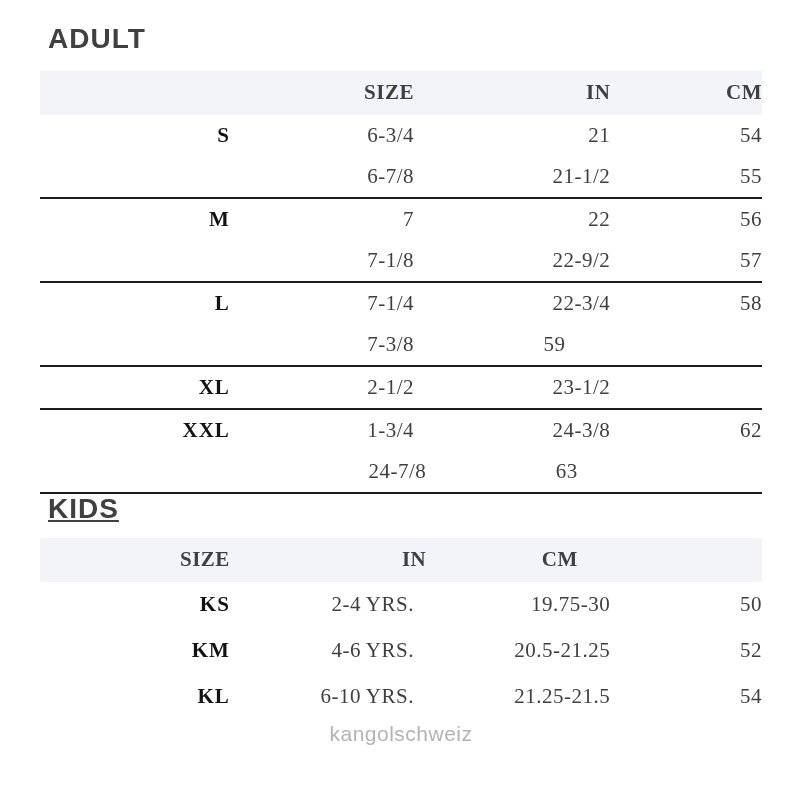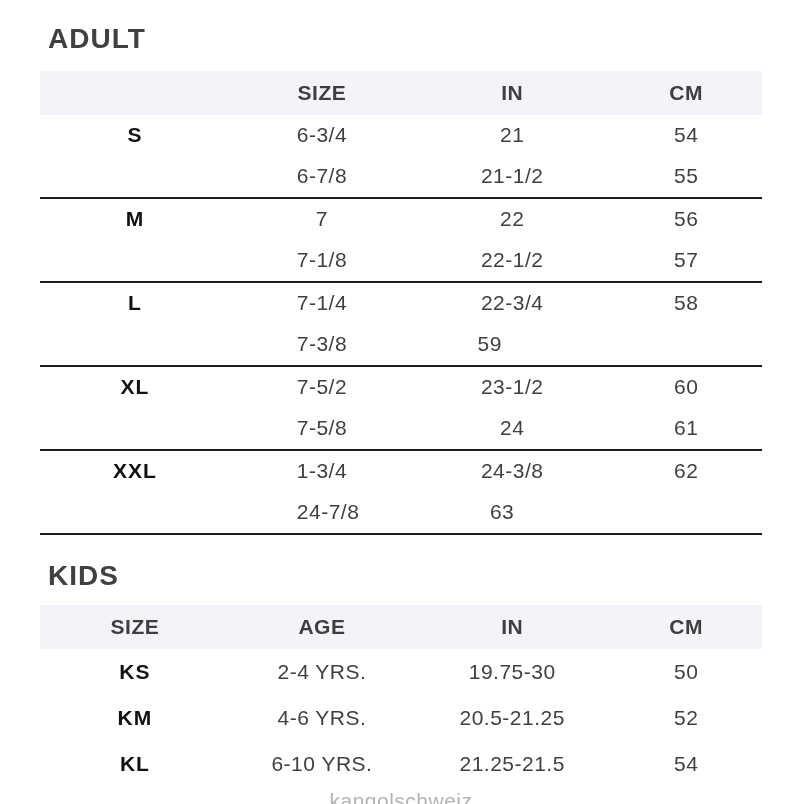--- a/index.html
+++ b/index.html
@@ -7,32 +7,32 @@
     width:804px; height:804px; overflow:hidden;
     font-family:"Liberation Sans", sans-serif;
     -webkit-font-smoothing:antialiased;
   }
   .wrap { padding:24px 42px 0 40px; }
 
   .section-title {
     font-size:28px; font-weight:800; letter-spacing:1px;
     color:#404040; margin:0 0 16px 8px; line-height:1.1;
   }
-  .section-title.kids { margin-top:26px; margin-bottom:13px; }
+  .section-title.kids { margin-bottom:13px;text-decoration:underline; }
 
   .table { width:722px; }
   .thead {
     display:flex; align-items:center; height:44px;
     background:#f2f4f9;
     font-weight:700; font-size:20px; letter-spacing:1px; color:#141414;
   }
   .row { display:flex; align-items:center; height:41px; }
   .krow { display:flex; align-items:center; height:46px; }
   .cell {
-    text-align:center; font-size:21px; color:#3f3f3f; letter-spacing:0.5px;
+    text-align:right; font-size:21px; color:#3f3f3f; letter-spacing:0.5px;font-family:Liberation Serif, serif;
   }
   .c1 { width:26.3%; }
   .c2 { width:25.5%; }
   .c3 { width:27.2%; }
   .c4 { width:21%; }
   .label { font-weight:700; color:#121212; font-size:21px; letter-spacing:1px; }
   .group { border-bottom:2px solid #1b1b1b; }
 
   .watermark {
     text-align:center; color:#b3b3b3; font-size:21px;
@@ -72,21 +72,21 @@
     <div class="group">
       <div class="row">
         <div class="cell c1 label">M</div>
         <div class="cell c2">7</div>
         <div class="cell c3">22</div>
         <div class="cell c4">56</div>
       </div>
       <div class="row">
         <div class="cell c1 label"></div>
         <div class="cell c2">7-1/8</div>
-        <div class="cell c3">22-1/2</div>
+        <div class="cell c3">22-9/2</div>
         <div class="cell c4">57</div>
       </div>
     </div>
 
     <div class="group">
       <div class="row">
         <div class="cell c1 label">L</div>
         <div class="cell c2">7-1/4</div>
         <div class="cell c3">22-3/4</div>
         <div class="cell c4">58</div>
@@ -94,29 +94,22 @@
       <div class="row">
         <div class="cell c1 label"></div>
         <div class="cell c2">7-3/8</div>
         <div class="cell c4">59</div>
       </div>
     </div>
 
     <div class="group">
       <div class="row">
         <div class="cell c1 label">XL</div>
-        <div class="cell c2">7-5/2</div>
+        <div class="cell c2">2-1/2</div>
         <div class="cell c3">23-1/2</div>
-        <div class="cell c4">60</div>
-      </div>
-      <div class="row">
-        <div class="cell c1 label"></div>
-        <div class="cell c2">7-5/8</div>
-        <div class="cell c3">24</div>
-        <div class="cell c4">61</div>
       </div>
     </div>
 
     <div class="group">
       <div class="row">
         <div class="cell c1 label">XXL</div>
         <div class="cell c2">1-3/4</div>
         <div class="cell c3">24-3/8</div>
         <div class="cell c4">62</div>
       </div>
@@ -126,21 +119,20 @@
         <div class="cell c4">63</div>
       </div>
     </div>
   </div>
 
   <h1 class="section-title kids">KIDS</h1>
 
   <div class="table">
     <div class="thead">
       <div class="cell c1">SIZE</div>
-      <div class="cell c2">AGE</div>
       <div class="cell c3">IN</div>
       <div class="cell c4">CM</div>
     </div>
 
     <div class="krow">
       <div class="cell c1 label">KS</div>
       <div class="cell c2">2-4 YRS.</div>
       <div class="cell c3">19.75-30</div>
       <div class="cell c4">50</div>
     </div>

